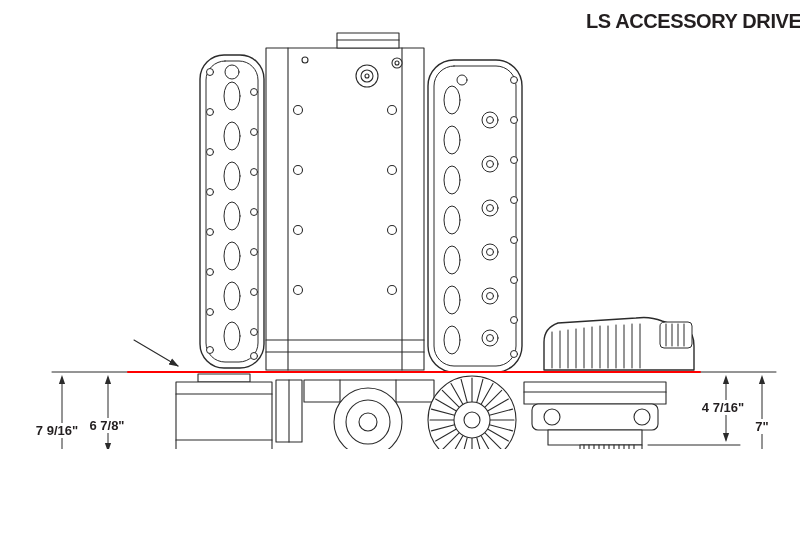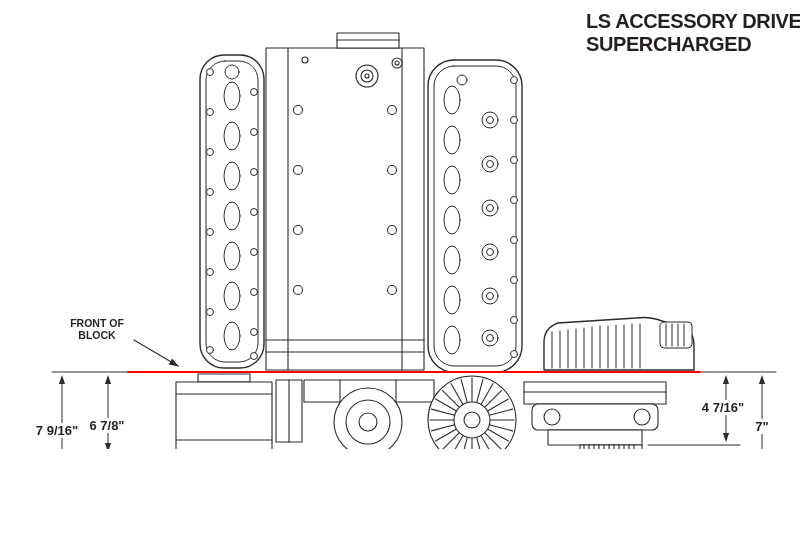--- a/index.html
+++ b/index.html
@@ -212,26 +212,21 @@
         <polygon points="762,375 758.9,384 765.1,384" fill="#2b2b2b" stroke="none"></polygon>
         <polygon points="762,459 758.9,450 765.1,450" fill="#2b2b2b" stroke="none"></polygon>
       </g>
 
       <line x1="134" y1="340" x2="178" y2="366" marker-end="url(#arr)"></line>
     </g>
   </svg>
 
   <div class="label title">
     <div>LS ACCESSORY DRIVE</div>
-    <div>SUPERCHARGED</div>
   </div>
 
-  <div class="label front-label">
-    <div>FRONT OF</div>
-    <div>BLOCK</div>
-  </div>
 
   <div class="dim dim-left-outer">7 9/16"</div>
   <div class="dim dim-left-inner">6 7/8"</div>
   <div class="dim dim-right-inner">4 7/16"</div>
   <div class="dim dim-right-outer">7"</div>
 
 </div>
 
 </body></html>

